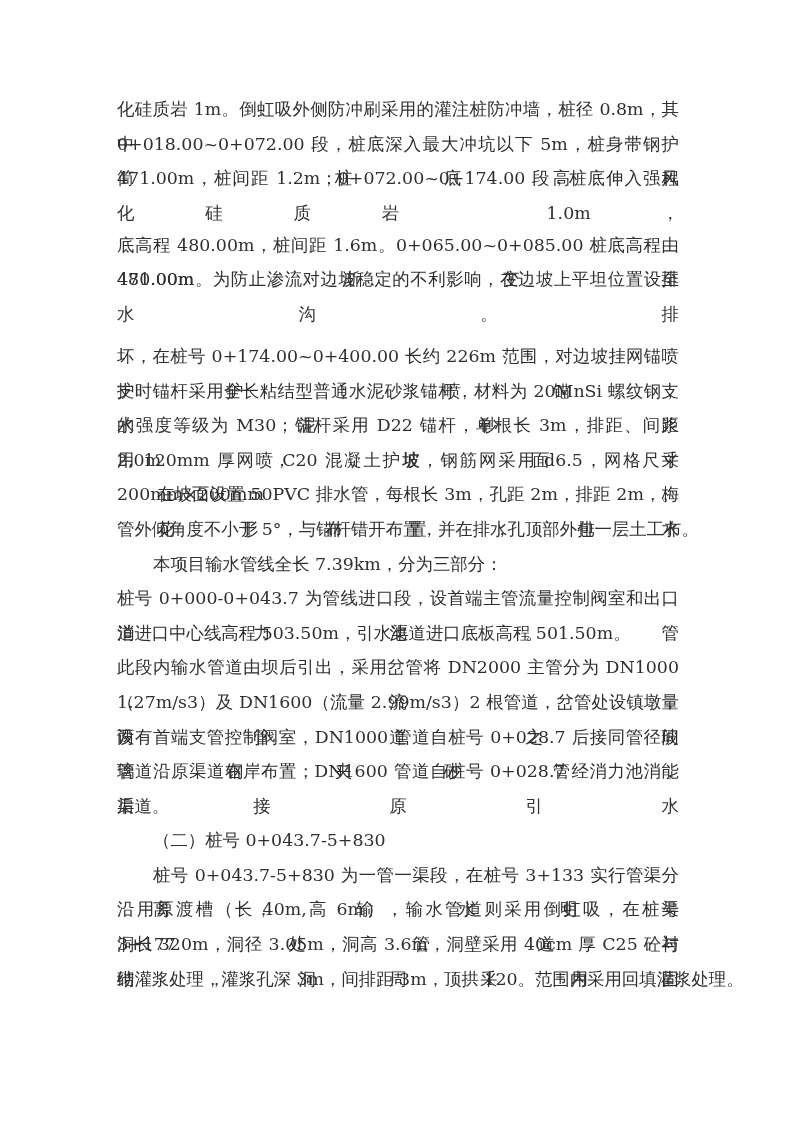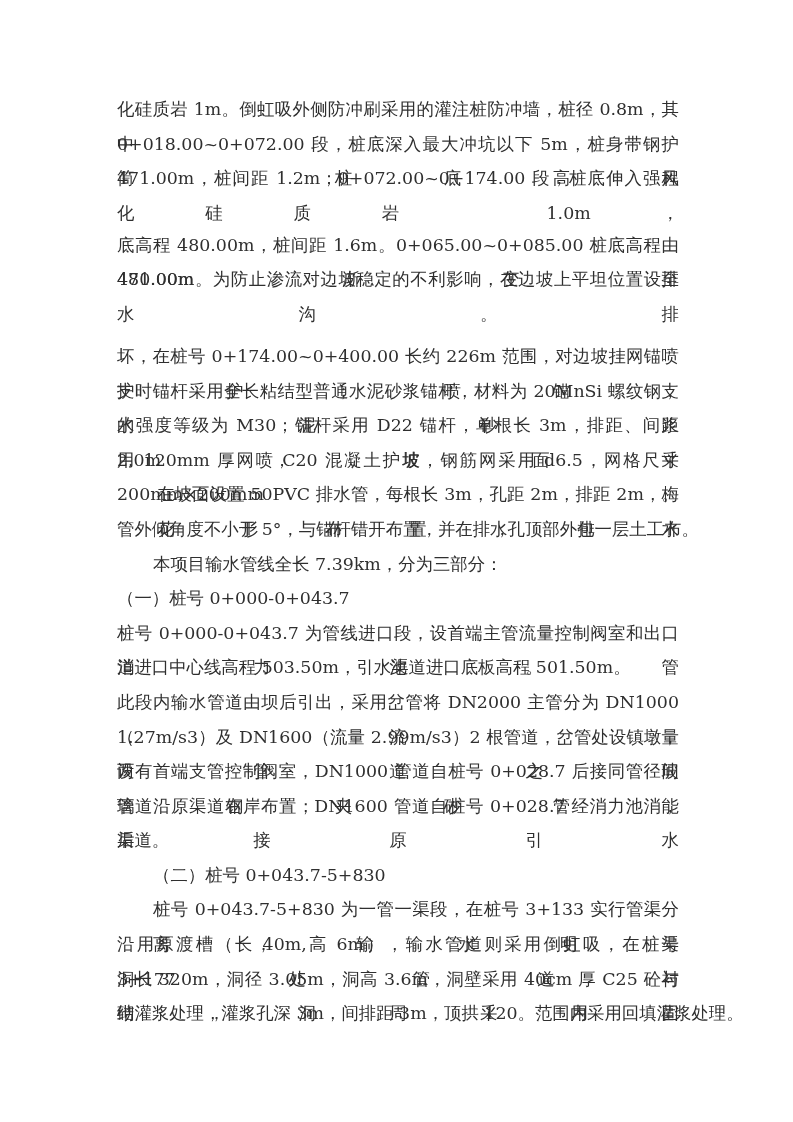--- a/index.html
+++ b/index.html
@@ -57,21 +57,20 @@
       <div class="doc-line" style="text-align: justify; text-align-last: justify; white-space: normal;">471.00m，桩间距 1.2m；0+072.00~0+174.00 段，桩底伸入强风化硅质岩 1.0m，</div>
       <div class="doc-line" style="text-align: justify; text-align-last: justify; white-space: normal; margin-top: 32px;">底高程 480.00m，桩间距 1.6m。0+065.00~0+085.00 桩底高程由 471.00m 渐变至</div>
       <div class="doc-line" style="text-align: justify; text-align-last: justify; white-space: normal;">480.00m。为防止渗流对边坡稳定的不利影响，在边坡上平坦位置设排水沟。排</div>
       <div class="doc-line" style="text-align: justify; text-align-last: justify; white-space: normal; margin-top: 42px;">坏，在桩号 0+174.00~0+400.00 长约 226m 范围，对边坡挂网锚喷支护；喷锚支</div>
       <div class="doc-line" style="text-align: justify; text-align-last: justify; white-space: normal;">护时锚杆采用全长粘结型普通水泥砂浆锚杆，材料为 20MnSi 螺纹钢，水泥砂浆</div>
       <div class="doc-line" style="text-align: justify; text-align-last: justify; white-space: normal;">的强度等级为 M30；锚杆采用 D22 锚杆，单根长 3m，排距、间距 2.0m，坡面采</div>
       <div class="doc-line" style="text-align: justify; text-align-last: justify; white-space: normal;">用 120mm 厚网喷 C20 混凝土护坡，钢筋网采用 d6.5，网格尺寸 200mm×200mm。</div>
       <div class="doc-line" style="text-align: justify; text-align-last: justify; white-space: normal; margin-left: 40px;">在坡面设置  50PVC 排水管，每根长 3m，孔距 2m，排距 2m，梅花形布置，排水</div>
       <div class="doc-line">管外倾角度不小于 5°，与锚杆错开布置，并在排水孔顶部外包一层土工布。</div>
       <div class="doc-line indent-2">本项目输水管线全长 7.39km，分为三部分：</div>
-      <div class="doc-line">（一）桩号 0+000-0+043.7</div>
       <div class="doc-line" style="text-align: justify; text-align-last: justify; white-space: normal;">桩号 0+000-0+043.7 为管线进口段，设首端主管流量控制阀室和出口消力池。管</div>
       <div class="doc-line">道进口中心线高程 503.50m，引水渠道进口底板高程 501.50m。</div>
       <div class="doc-line" style="text-align: justify; text-align-last: justify; white-space: normal;">此段内输水管道由坝后引出，采用岔管将 DN2000 主管分为 DN1000（流量</div>
       <div class="doc-line" style="text-align: justify; text-align-last: justify; white-space: normal;">1.27m/s3）及 DN1600（流量 2.99m/s3）2 根管道，岔管处设镇墩，两管道之间</div>
       <div class="doc-line" style="text-align: justify; text-align-last: justify; white-space: normal;">设有首端支管控制阀室，DN1000 管道自桩号 0+028.7 后接同管径玻璃钢夹砂管，</div>
       <div class="doc-line" style="text-align: justify; text-align-last: justify; white-space: normal;">管道沿原渠道右岸布置；DN1600 管道自桩号 0+028.7 经消力池消能后接原引水</div>
       <div class="doc-line">渠道。</div>
       <div class="doc-line indent-2">（二）桩号 0+043.7-5+830</div>
       <div class="doc-line indent-2" style="text-align: justify; text-align-last: justify; white-space: normal;">桩号 0+043.7-5+830 为一管一渠段，在桩号 3+133 实行管渠分离，输水明渠</div>
       <div class="doc-line" style="text-align: justify; text-align-last: justify; white-space: normal;">沿用原渡槽（长 40m,高 6m），输水管道则采用倒虹吸，在桩号 3+177 处管道与</div>

